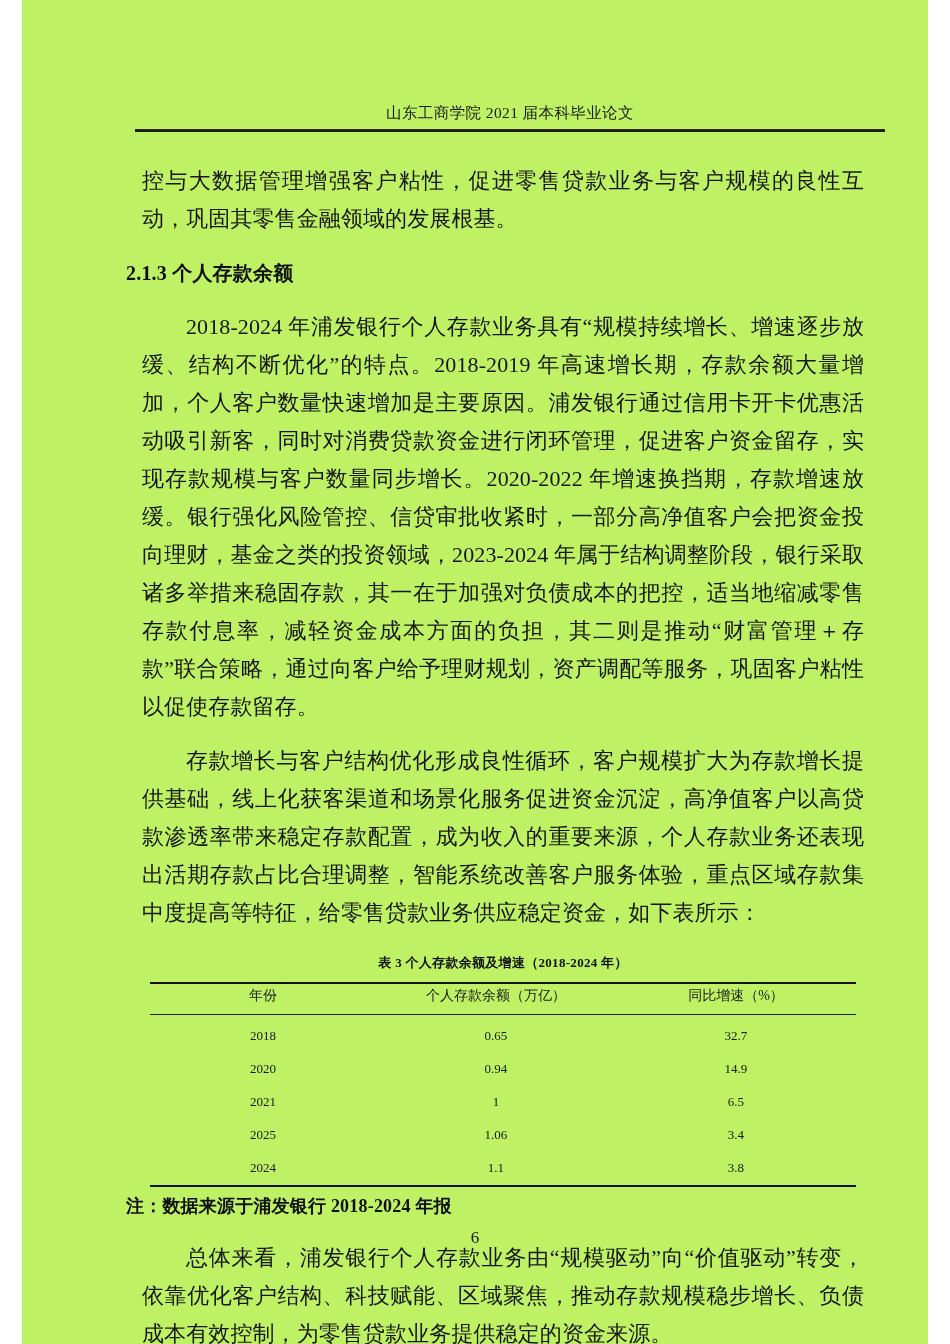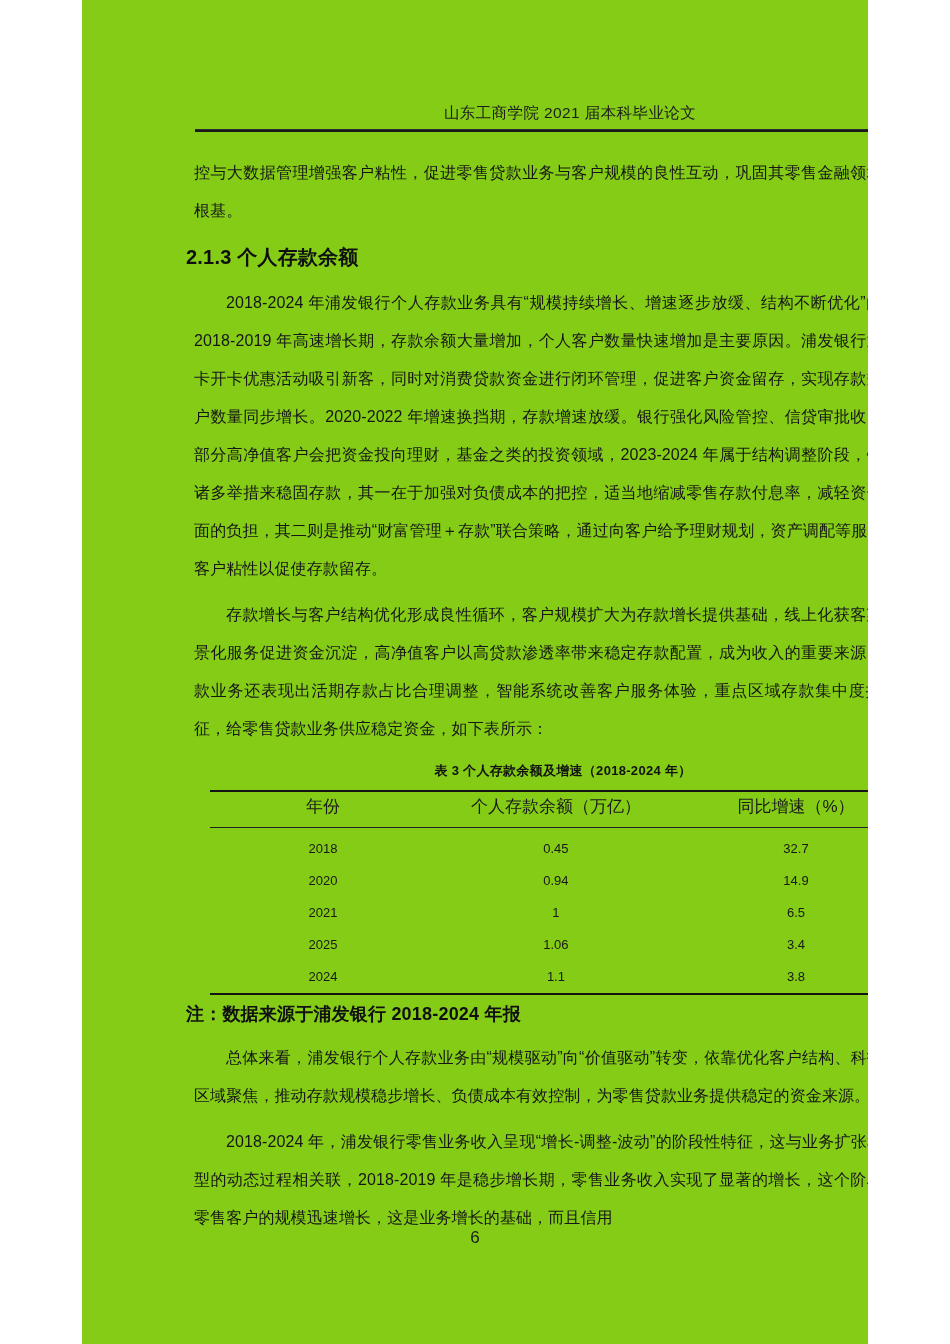--- a/index.html
+++ b/index.html
@@ -2,26 +2,26 @@
 <html><head>
 <meta charset="utf-8">
 <style>
   html, body {
     margin: 0;
     padding: 0;
     background: #ffffff;
   }
   .page {
     position: relative;
-    width: 786px;
+    width: 906px;
     height: 1344px;
-    background: #84cc16;
+    background: #bef264;
     margin: 0 auto;
     overflow: hidden;
-    font-family: Liberation Sans, sans-serif;
+    font-family: Liberation Serif, serif;
     color: #1a1a1a;
   }
 
   
   .header-area {
     position: absolute;
     left: 113px;
     top: 104px;
     width: 750px;
   }
@@ -43,22 +43,22 @@
 
   
   .content {
     position: absolute;
     left: 104px;
     top: 146px;
     width: 754px;
   }
 
   p.body-text {
-    margin: 8px;
-    font-size: 16px;
+    margin: 16px;
+    font-size: 22px;
     line-height: 38px;
     text-align: justify;
     text-justify: inter-ideograph;
     letter-spacing: 0.1px;
     color: #161616;
   }
   p.indent {
     text-indent: 2em;
   }
 
@@ -85,21 +85,21 @@
     margin-bottom: 4px;
   }
   table.data-table {
     border-collapse: collapse;
     width: 706px;
     margin: 0 auto;
     table-layout: fixed;
   }
   table.data-table thead th {
     font-weight: normal;
-    font-size: 17px;
+    font-size: 14px;
     padding: 3px 0 9px 0;
     text-align: center;
     border-bottom: 1.1px solid #222;
   }
   table.data-table thead tr.top-edge th {
     border-top: 2.4px solid #141414;
   }
   table.data-table tbody td {
     font-size: 13px;
     text-align: center;
@@ -169,21 +169,21 @@
         <thead>
           <tr class="top-edge">
             <th>年份</th>
             <th>个人存款余额（万亿）</th>
             <th>同比增速（%）</th>
           </tr>
         </thead>
         <tbody>
           <tr>
             <td>2018</td>
-            <td>0.45</td>
+            <td>0.65</td>
             <td>32.7</td>
           </tr>
           <tr>
             <td>2020</td>
             <td>0.94</td>
             <td>14.9</td>
           </tr>
           <tr>
             <td>2021</td>
             <td>1</td>

